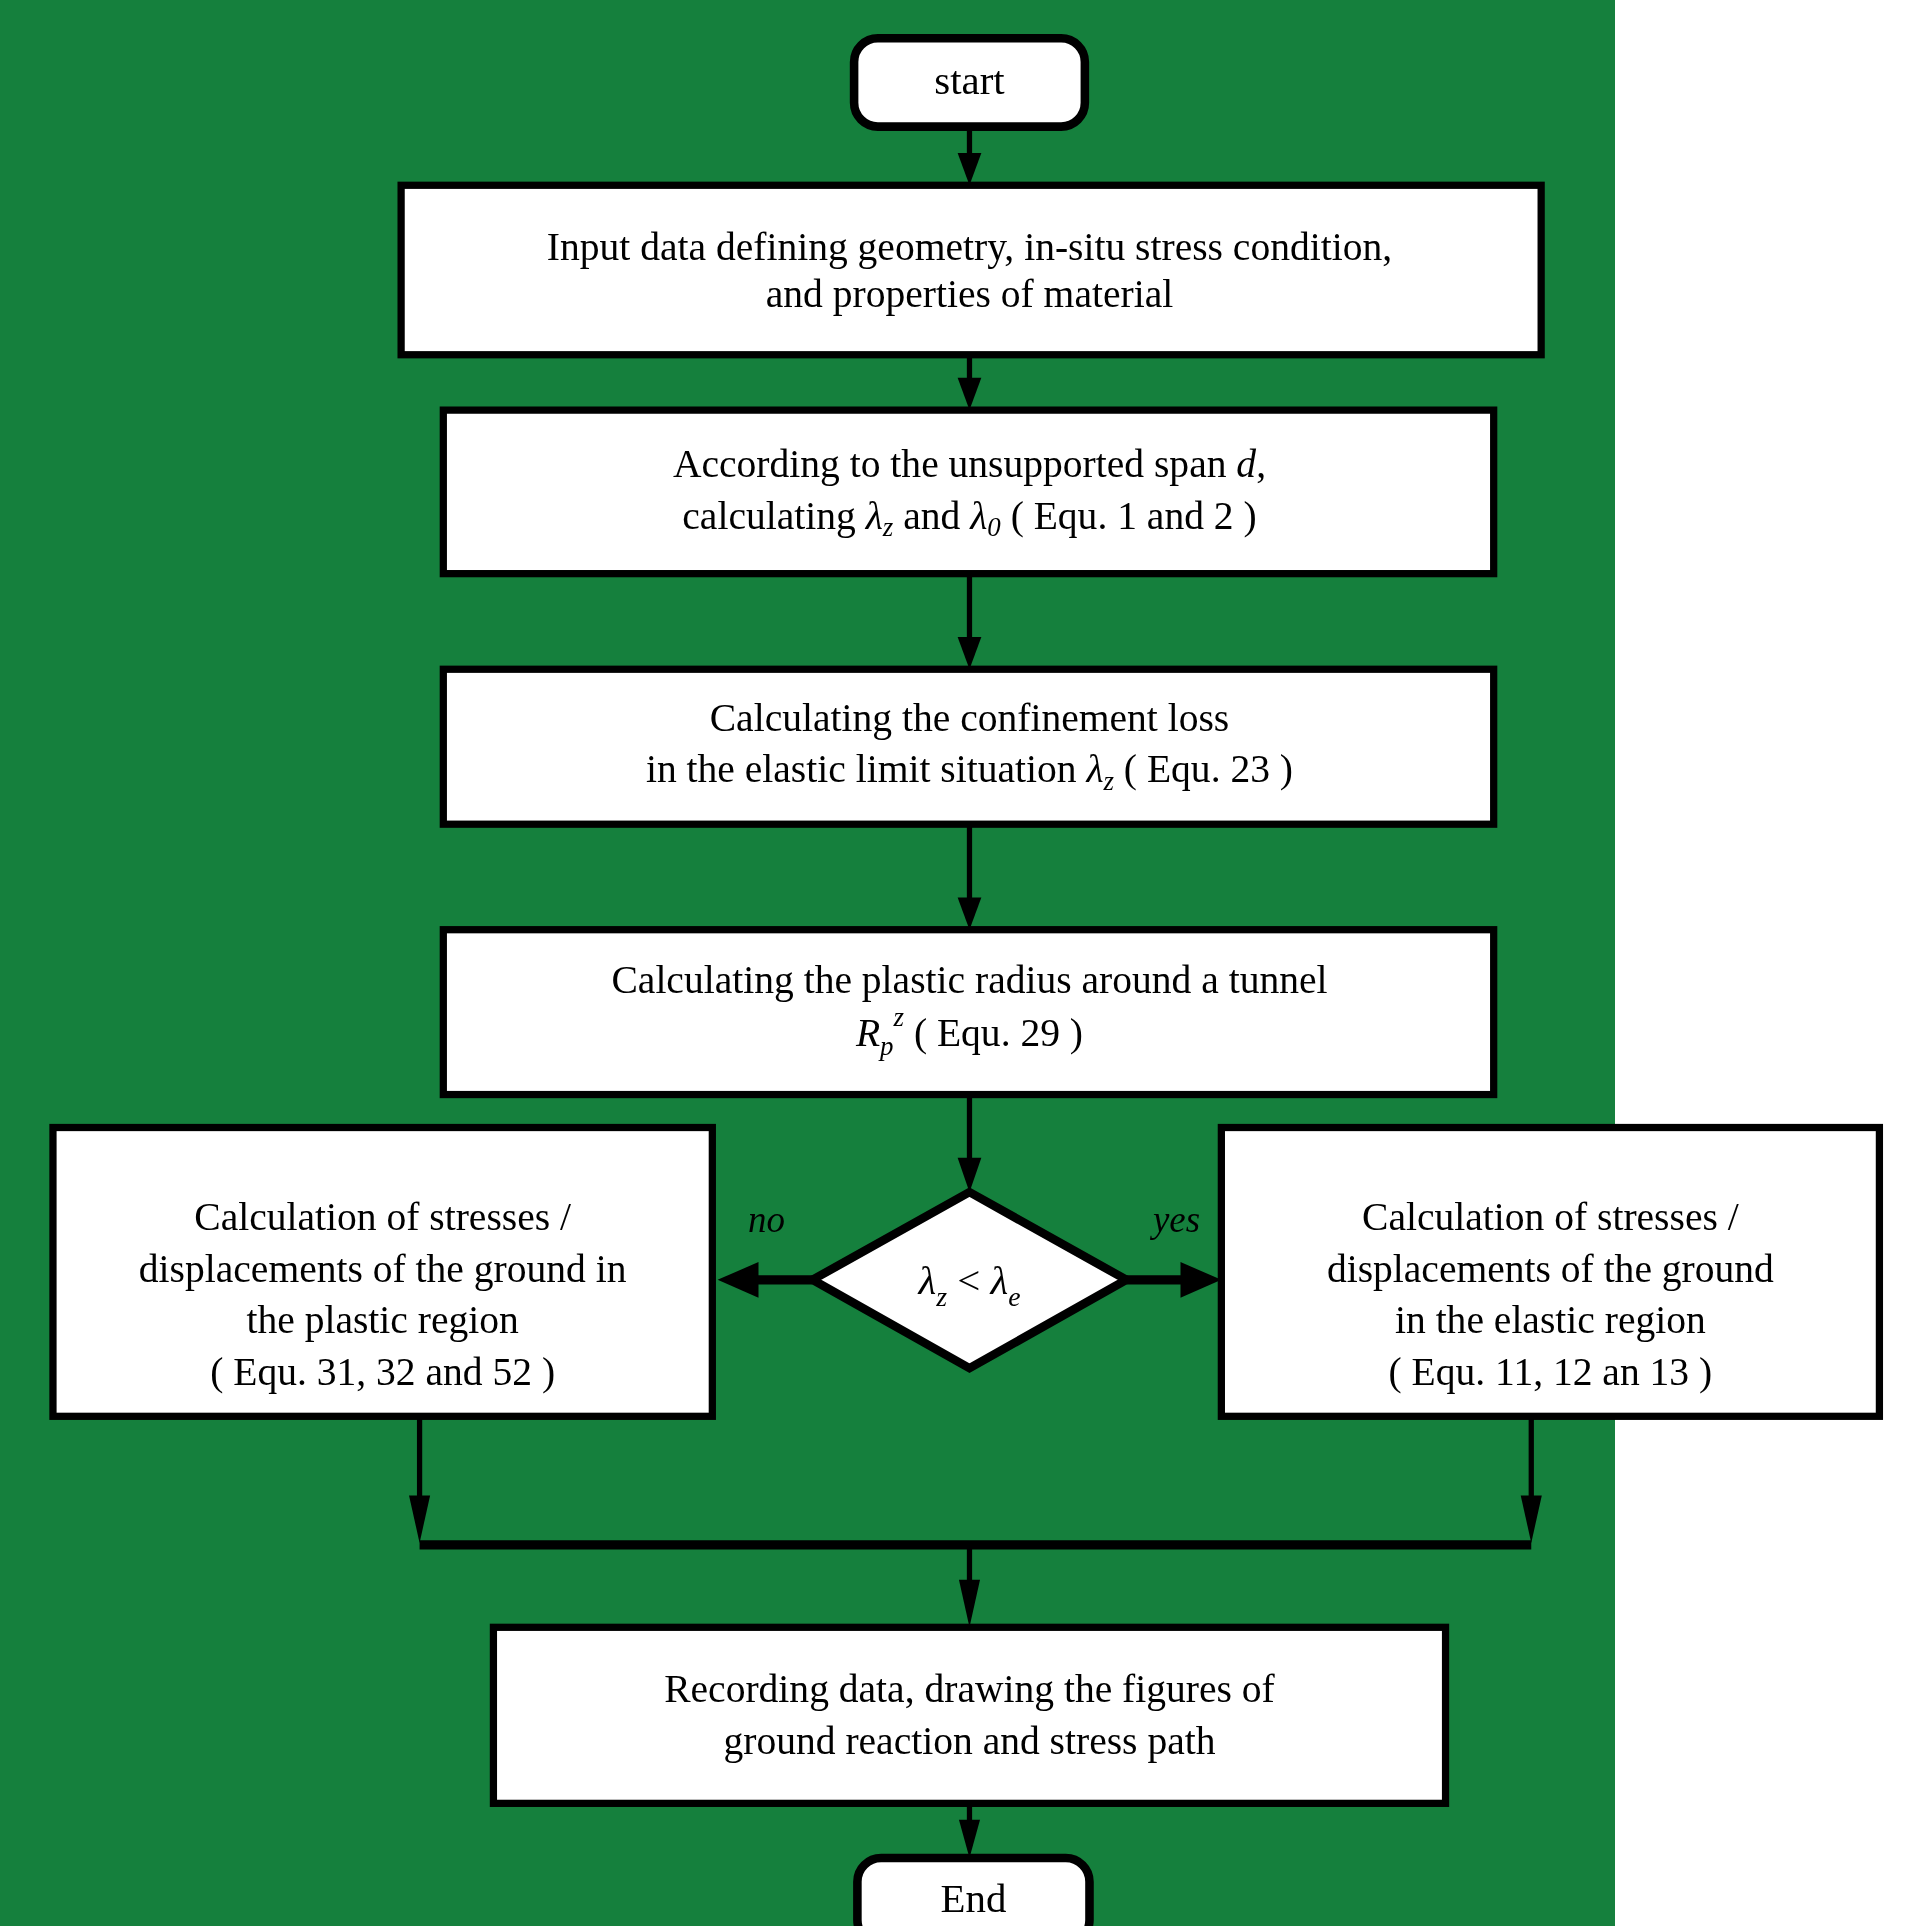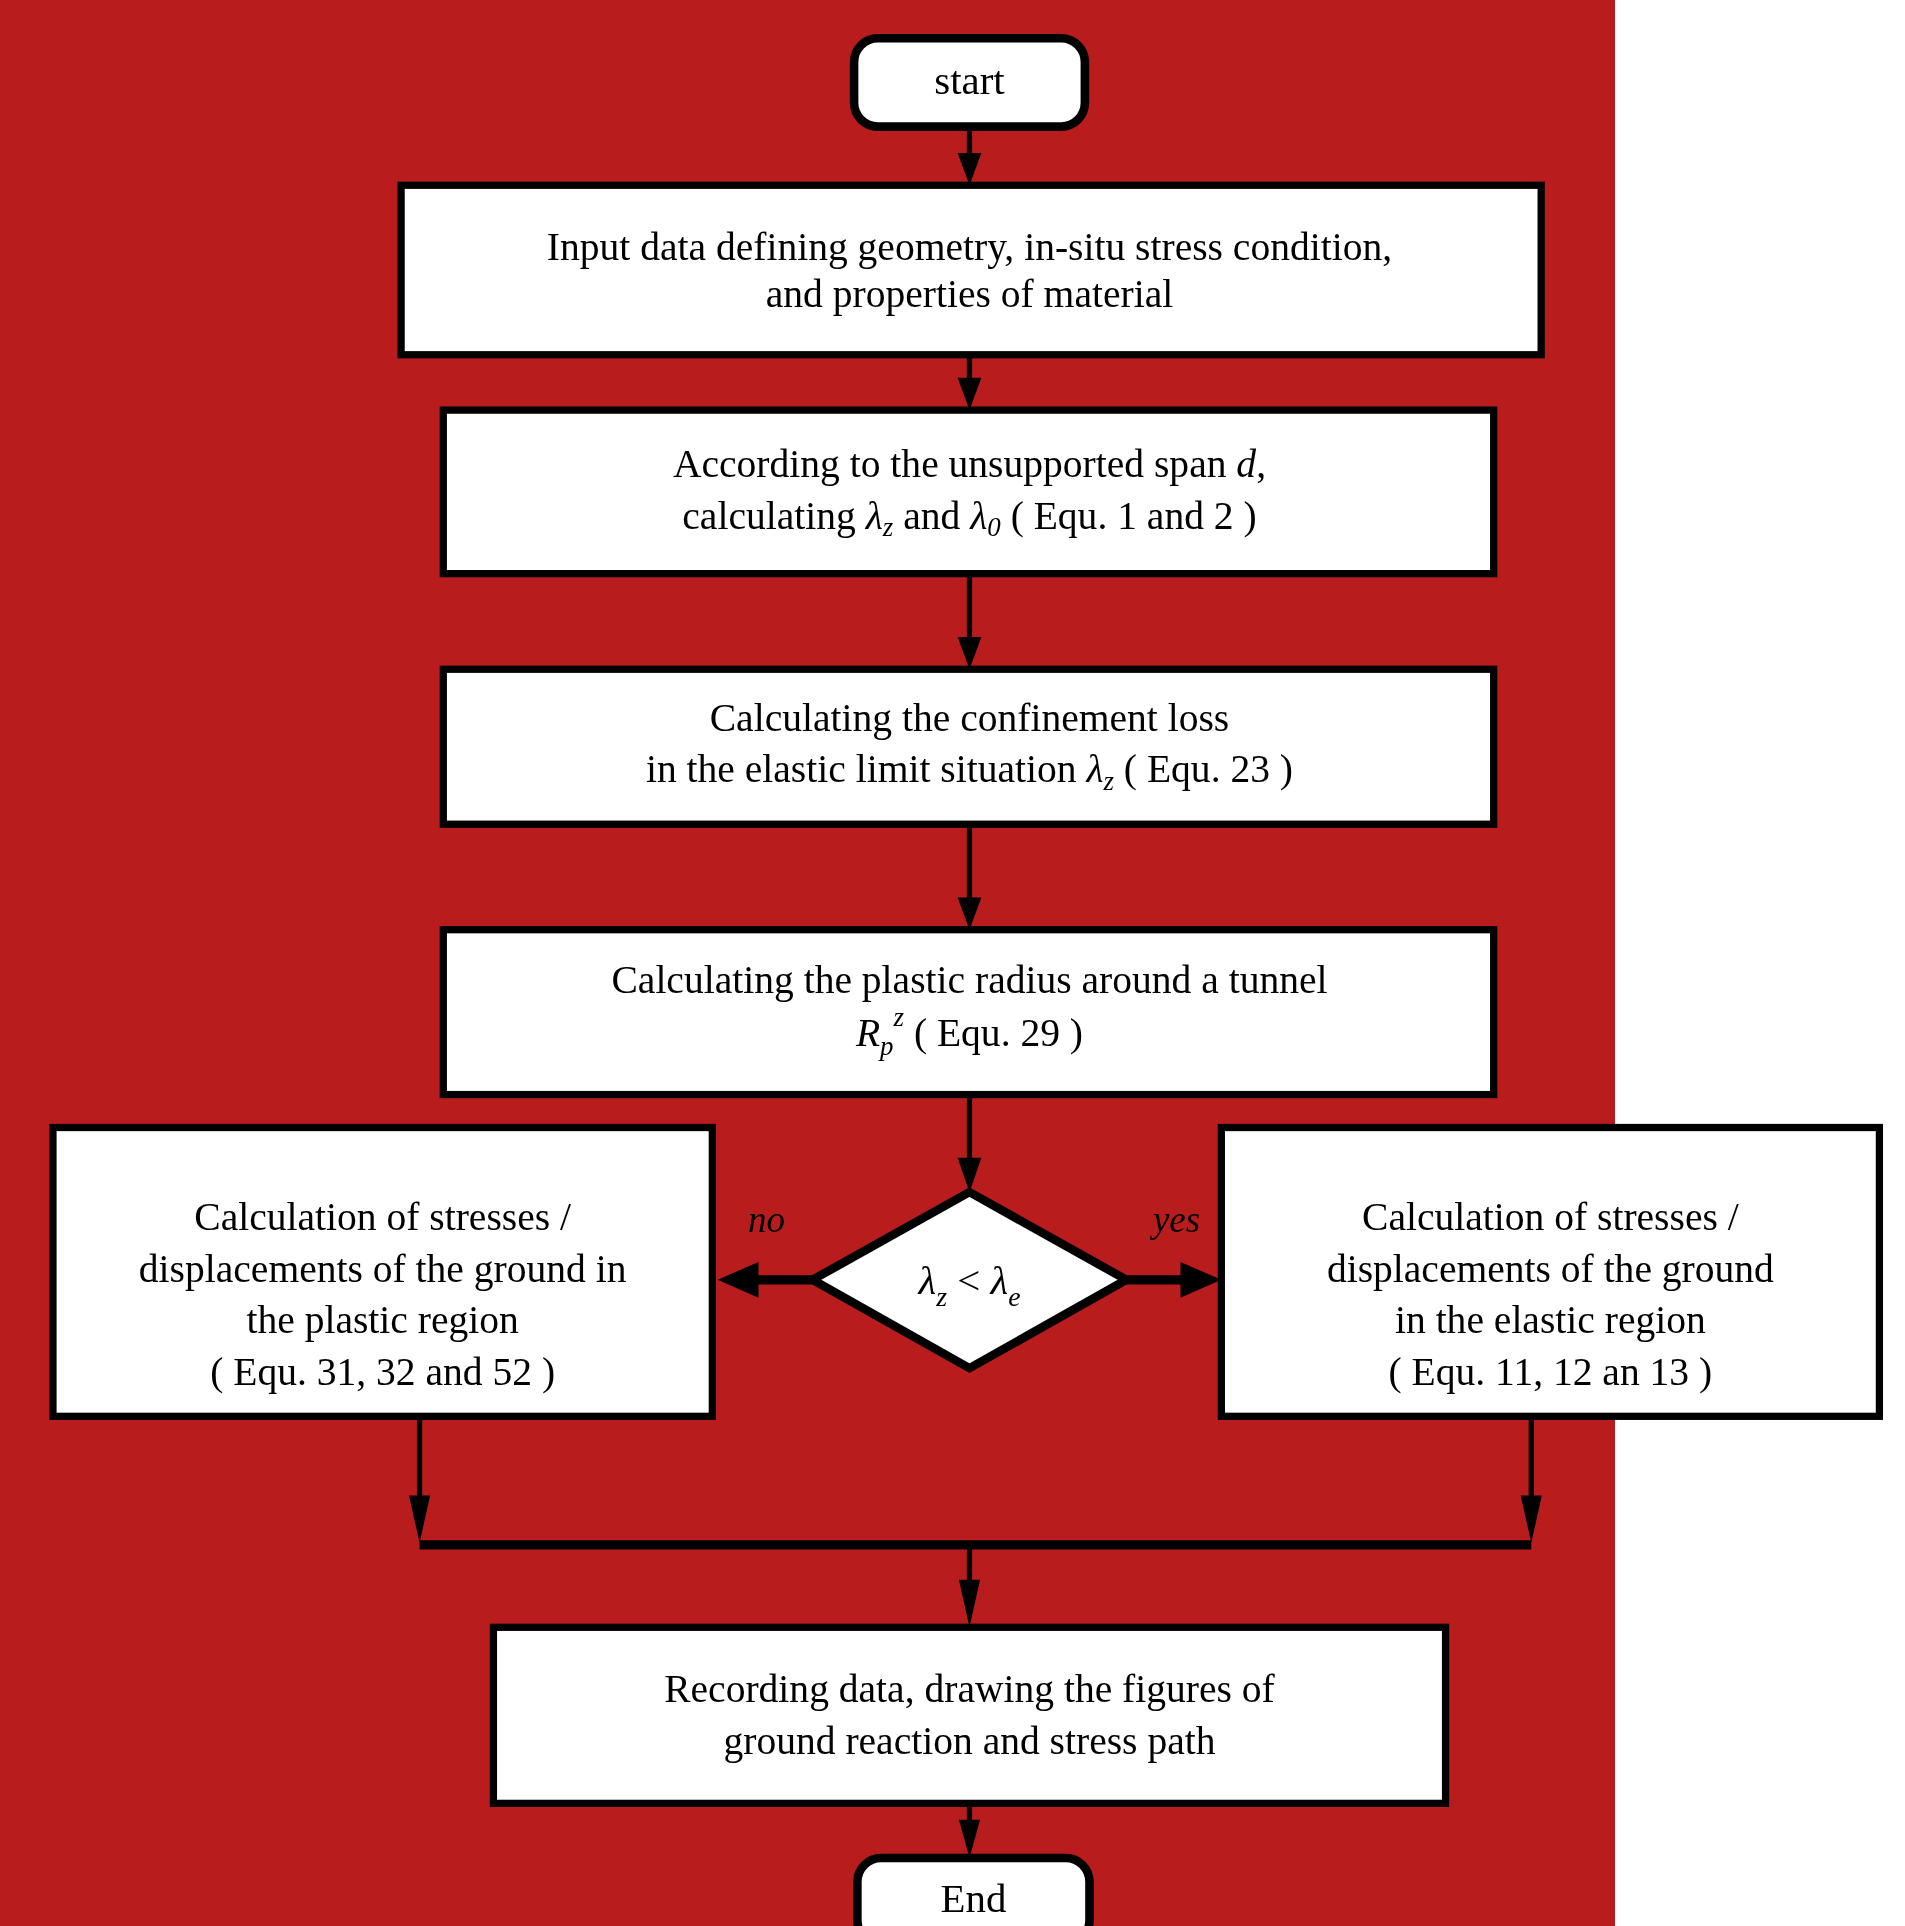--- a/index.html
+++ b/index.html
@@ -9,21 +9,21 @@
   }
   body {
     width: 1906px;
     height: 1926px;
     font-family: "Liberation Serif", "DejaVu Serif", serif;
   }
   #flowchart-root {
     position: relative;
     width: 1615px;
     height: 1926px;
-    background: #b91c1c;
+    background: #15803d;
   }
   svg.chart-svg {
     display: block;
     width: 1906px;
     height: 1926px;
   }
   .node-shape {
     fill: #ffffff;
     stroke: #000000;
   }

